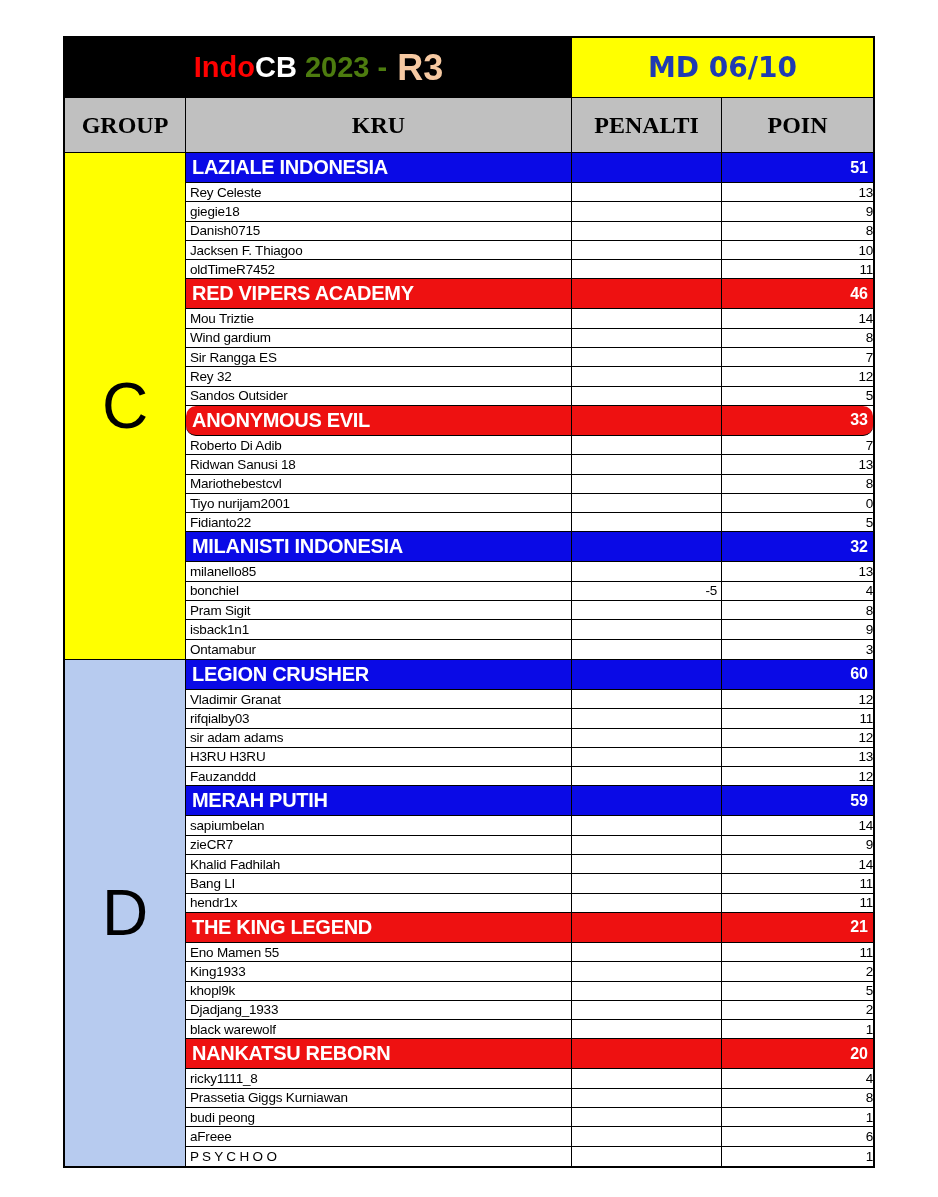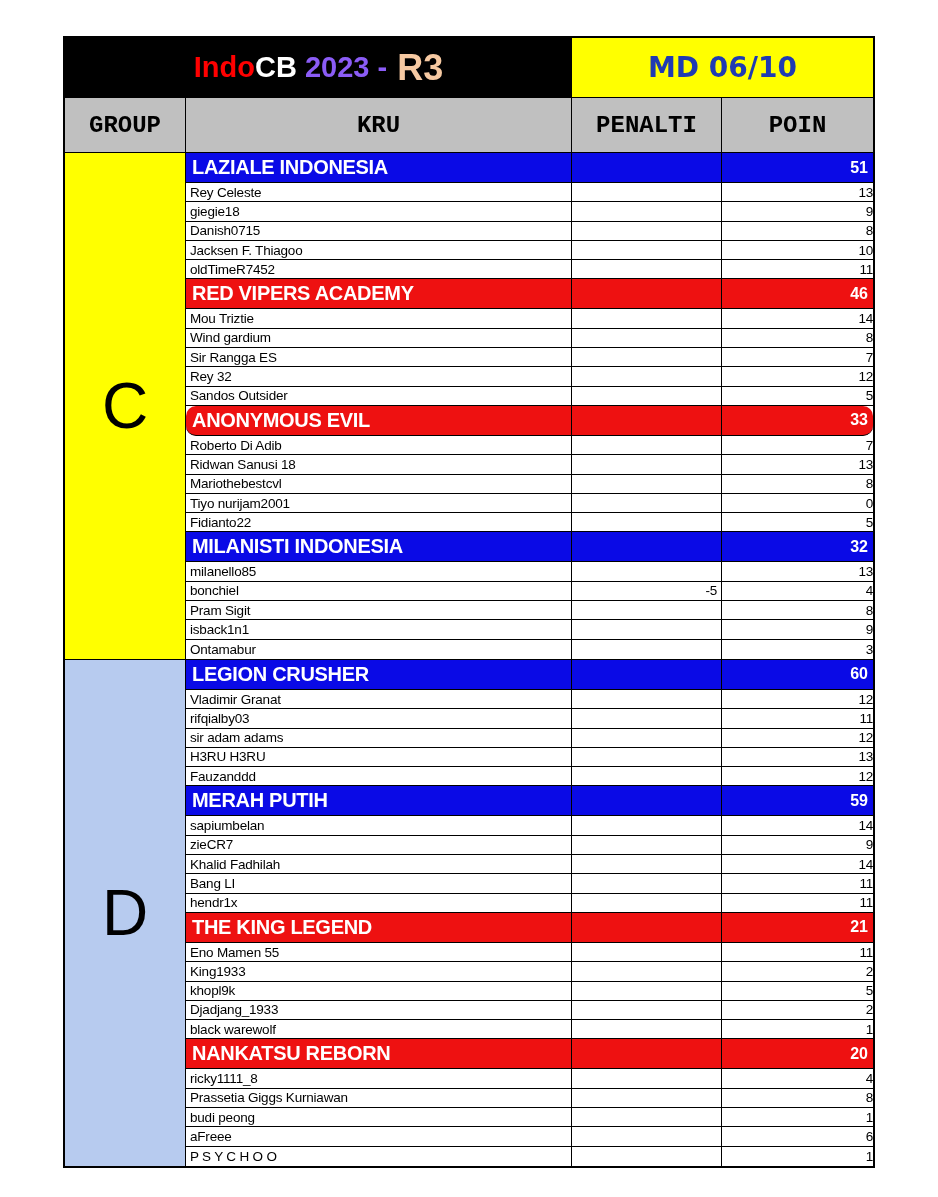--- a/index.html
+++ b/index.html
@@ -14,32 +14,32 @@
   .cell { overflow: hidden; white-space: nowrap; display: flex; align-items: center; }
 
   
   .title-row { height: 59px; }
   .title-black {
     width: 507px; background: #000; justify-content: center;
     font-family: Liberation Sans, sans-serif; font-weight: bold; font-size: 29px;
   }
   .title-black .t-indo  { color: #FF0000; }
   .title-black .t-cb    { color: #FFFFFF; }
-  .title-black .t-year  { color: #8b5cf6; white-space: pre; }
+  .title-black .t-year  { color: #4d7c0f; white-space: pre; }
   .title-black .t-round { color: #F6C9A2; font-size: 36px; margin-left: 2px; }
   .title-yellow {
     width: 301px; background: #FFFF00; justify-content: center;
     font-family: "DejaVu Sans", sans-serif; font-weight: bold; font-size: 28px; color: #1F3BB3;
   }
 
   
   .header-row { height: 56px; border-top: 1px solid #000; border-bottom: 1px solid #000; }
   .header-row .cell {
     background: #C0C0C0; justify-content: center;
-    font-family: Liberation Mono, monospace; font-weight: bold; font-size: 24px; color: #000;
+    font-family: Liberation Serif, serif; font-weight: bold; font-size: 24px; color: #000;
     border-right: 1px solid #000;
   }
   .header-row .cell:last-child { border-right: none; }
   .col-group { width: 121px; }
   .col-kru { width: 386px; }
   .col-pen { width: 150px; }
   .col-poin { width: 151px; }
 
   
   .group-section { display: flex; border-bottom: 1px solid #000; }

